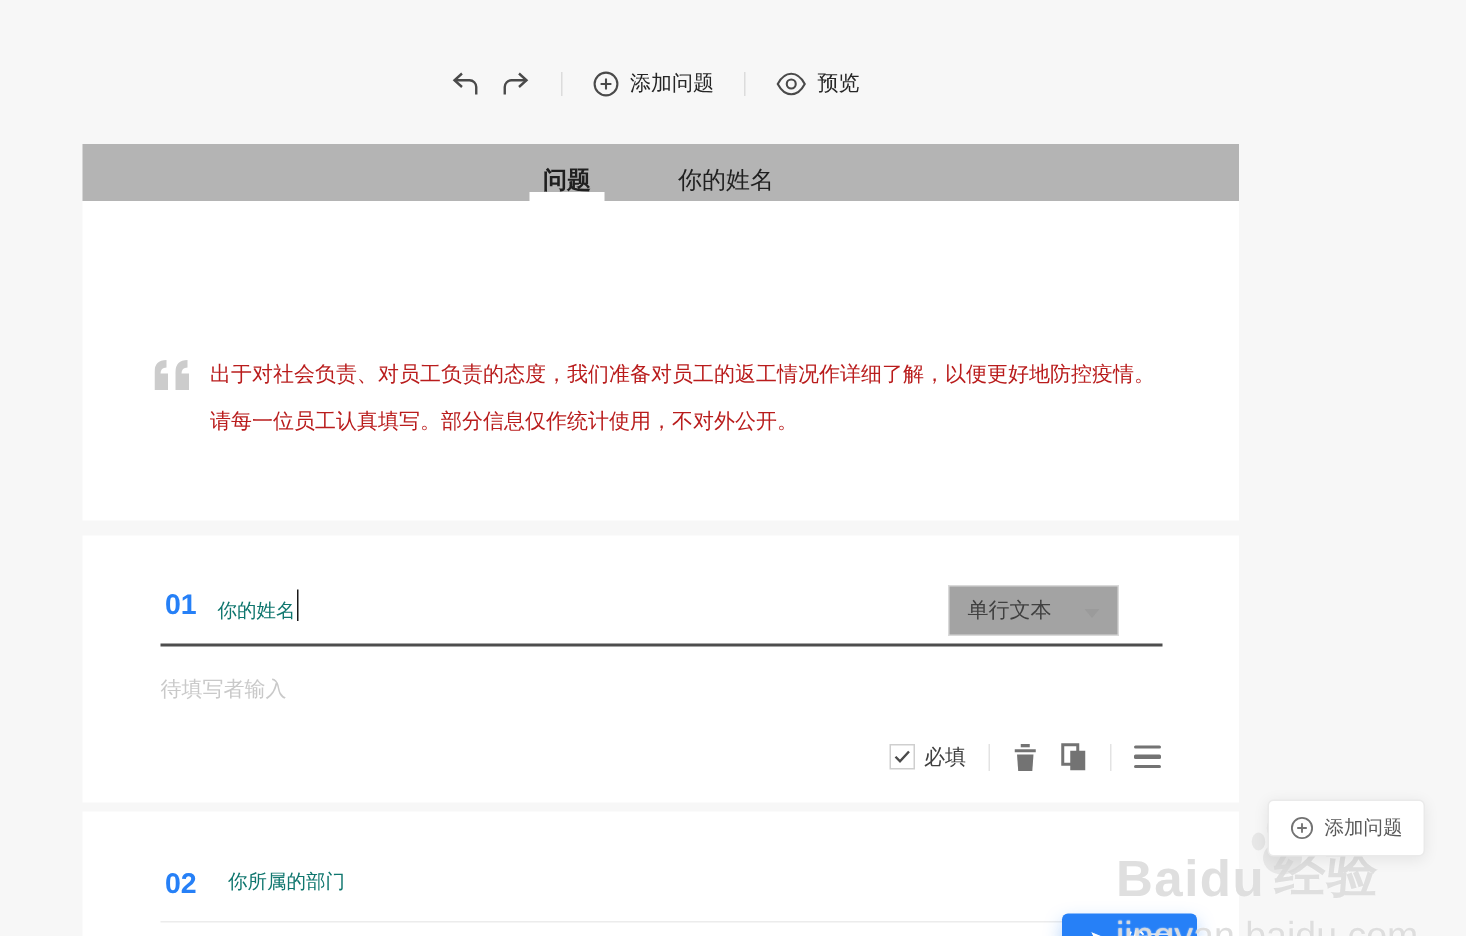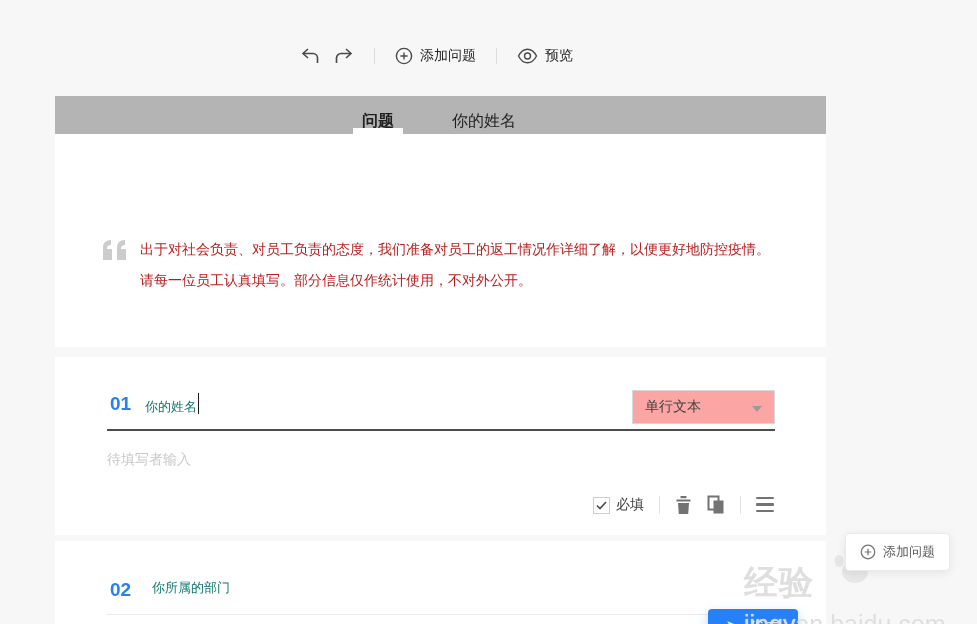--- a/index.html
+++ b/index.html
@@ -31,25 +31,25 @@
   .q-block { position:relative; background:#ffffff; }
   .q-block1 { height:178px; }
   .q-block2 { height:140px; }
   .q-number { position:absolute; font-size:19px; font-weight:bold; color:#2680f7; }
   .q-title { position:absolute; font-size:13px; color:#0f766e;text-align:center; }
   .cursor { display:inline-block; width:1px; height:21px; background:#1a1a1a; vertical-align:-3px; margin-left:1px; }
   .q-underline { position:absolute; left:52px; top:72px; width:668px; height:2px; background:#4d4d4d; }
   .q-divider { position:absolute; left:52px; top:73px; width:668px; height:1px; background:#ececec; }
   .q-placeholder { position:absolute; left:52px; font-size:14px; color:#c9c9c9; }
 
-  .type-select { position:absolute; left:577px; top:33px; width:143px; height:34px; background:#fca5a5; border:1px solid #d9d9d9; display:flex; align-items:center; padding:12px 12px; font-size:14px; color:#404040; cursor:pointer; }
+  .type-select { position:absolute; left:577px; top:33px; width:114px; height:34px; background:#a3a3a3; border:1px solid #d9d9d9; display:flex; align-items:center; padding:12px 12px; font-size:14px; color:#404040; cursor:pointer; }
   .type-caret { margin-left:auto; }
 
   .q-controls { position:absolute; top:138px; right:52px; display:flex; align-items:center; gap:15px; }
-  .req-wrap { display:flex; align-items:flex-end; gap:6px; cursor:pointer; }
+  .req-wrap { display:flex; align-items:center; gap:6px; cursor:pointer; }
   .checkbox { width:17px; height:17px; border:1px solid #cfcfcf; background:#fff; display:flex; align-items:center; justify-content:center; }
   .req-label { font-size:14px; color:#404040; }
   .ctl-sep { width:1px; height:18px; background:#e3e3e3; }
   .ctl-icon { cursor:pointer; display:flex; align-items:center; }
   .burger { display:flex; flex-direction:column; gap:4px; cursor:pointer; }
   .burger span { display:block; height:2.5px; background:#737373; border-radius:1px; }
   .burger .b1 { width:18px; } .burger .b2 { width:18px; } .burger .b3 { width:18px; }
 
   
   .float-add { position:absolute; left:845px; top:497px; width:105px; height:38px; background:#fff; border:1px solid #eaeaea; border-radius:4px; box-shadow:0 2px 10px rgba(0,0,0,.08); display:flex; align-items:center; justify-content:center; gap:7px; font-size:13px; color:#595959; cursor:pointer; z-index:7; }
@@ -173,20 +173,21 @@
       <span class="q-number" style="left:55px; top:38px;">02</span>
       <span class="q-title" style="left:97px; top:38px;">你所属的部门</span>
       <div class="q-divider"></div>
       <div class="q-placeholder" style="top:100px;">待填写者输入</div>
     </div>
 
   </div>
 
   <div class="watermark">
     <div class="wm-brand">
+      <span>Baidu</span>
       <span>经验</span>
     </div>
     <span class="wm-paw">
       <svg width="46" height="42" viewBox="0 0 46 42" fill="rgba(218,218,218,.7)">
         <ellipse cx="23" cy="28" rx="13" ry="11"></ellipse>
         <ellipse cx="7" cy="17" rx="4.5" ry="6"></ellipse>
         <ellipse cx="17" cy="8" rx="4.5" ry="6.5"></ellipse>
         <ellipse cx="29" cy="8" rx="4.5" ry="6.5"></ellipse>
         <ellipse cx="39" cy="17" rx="4.5" ry="6"></ellipse>
       </svg>

